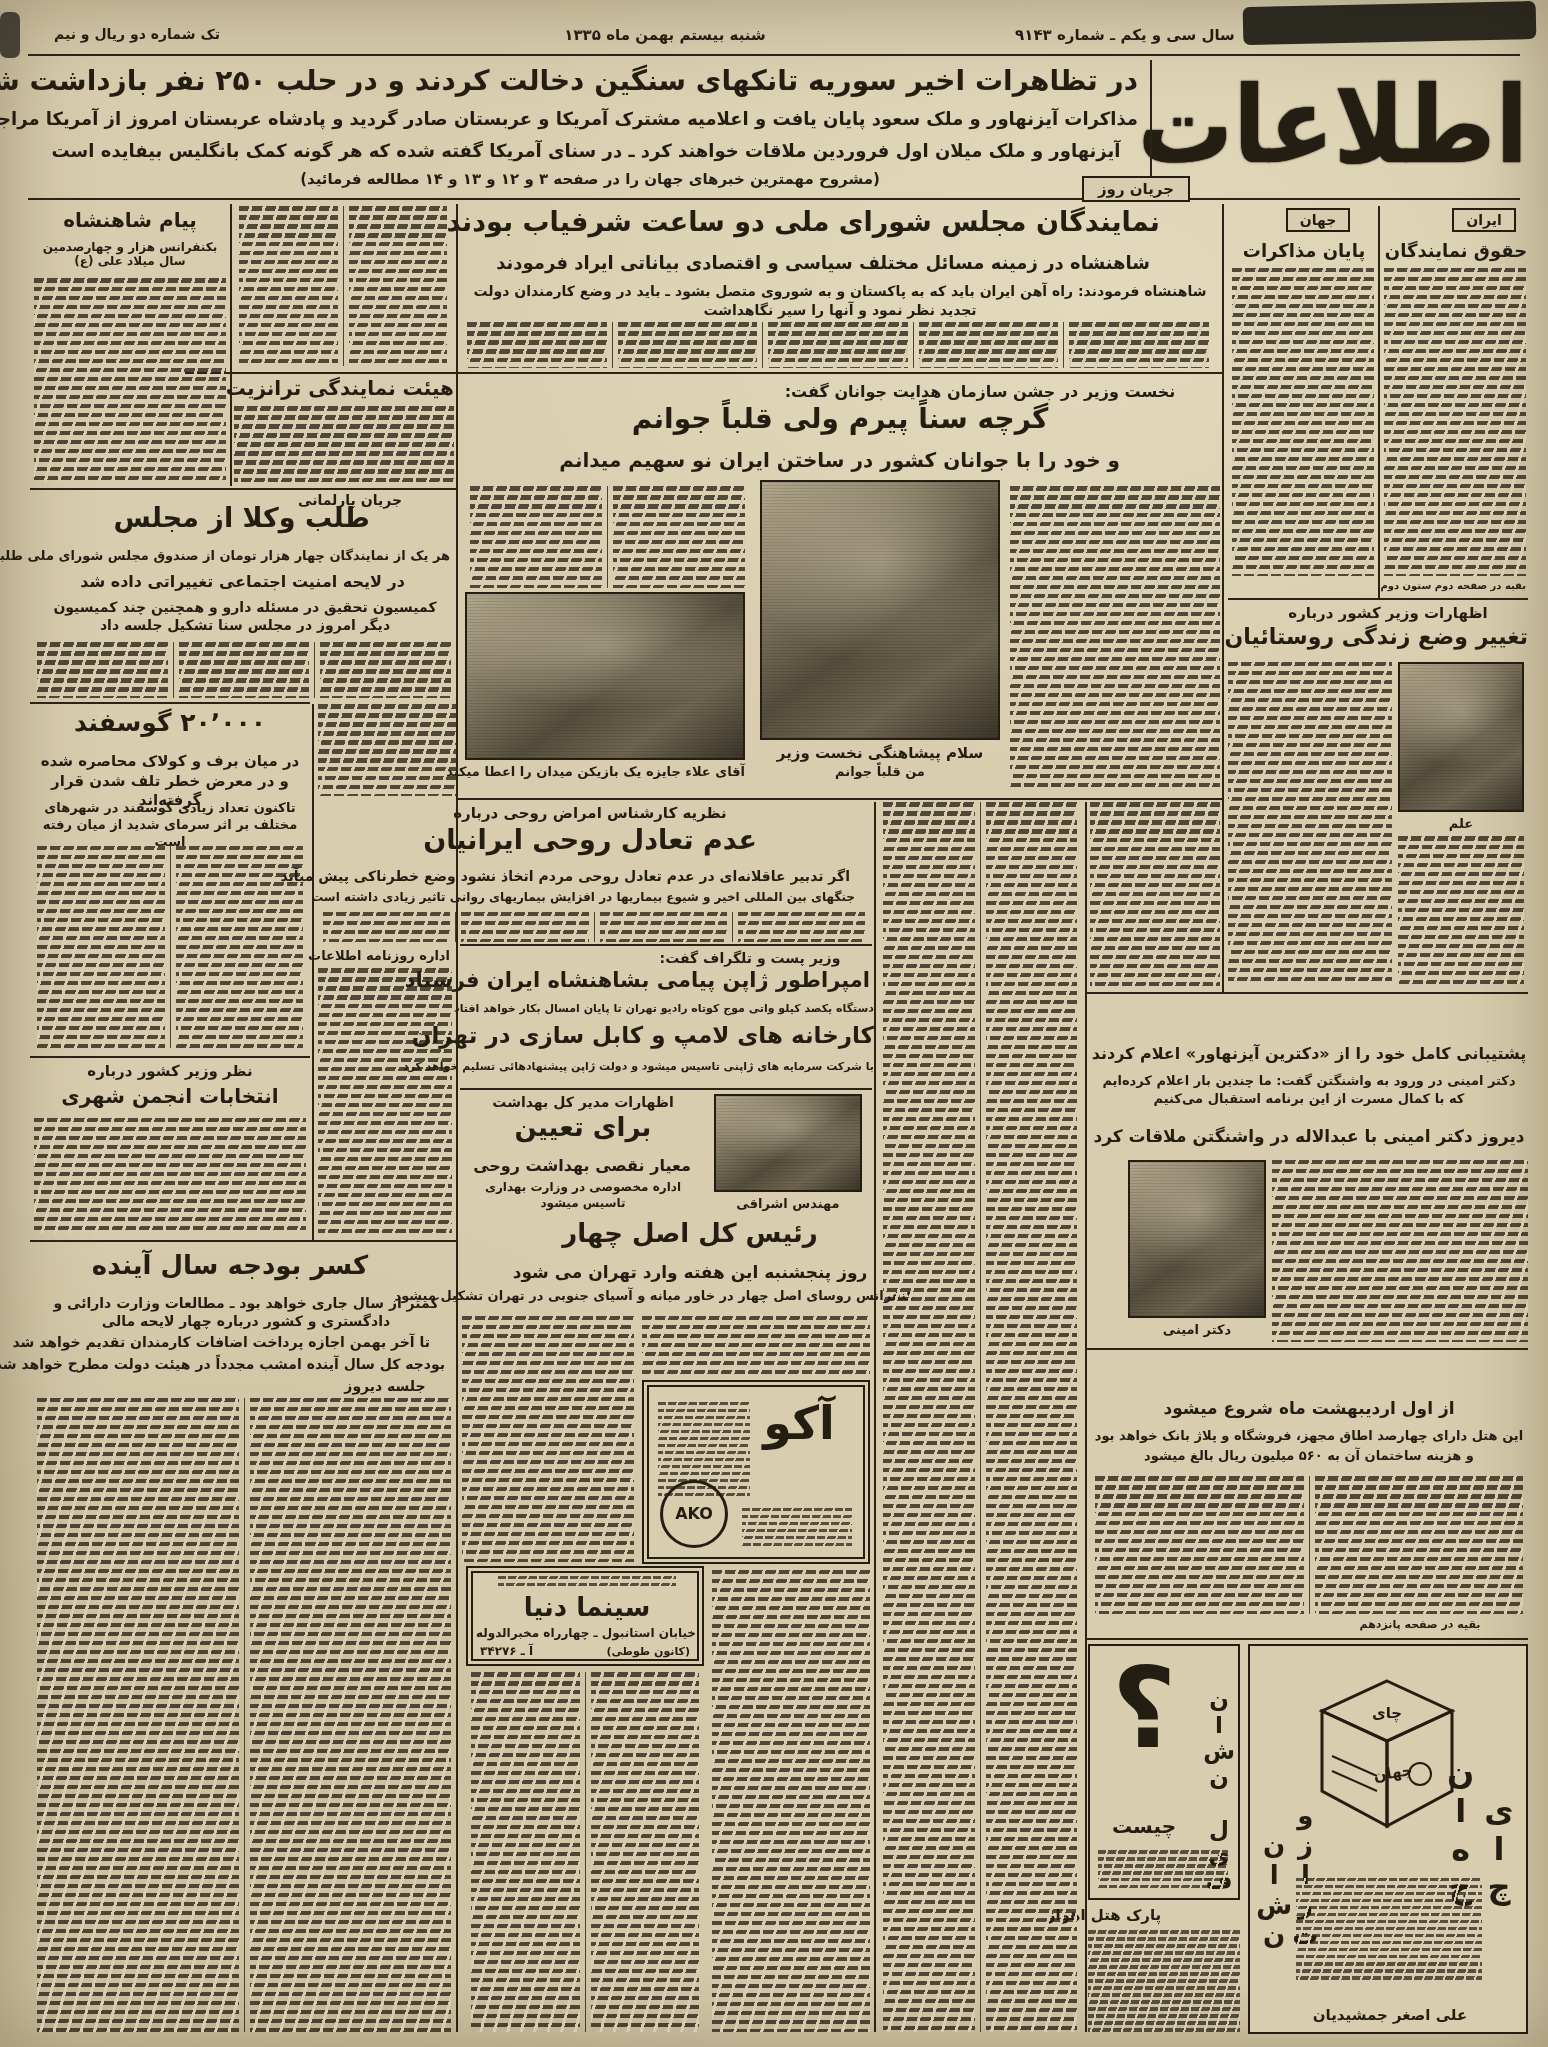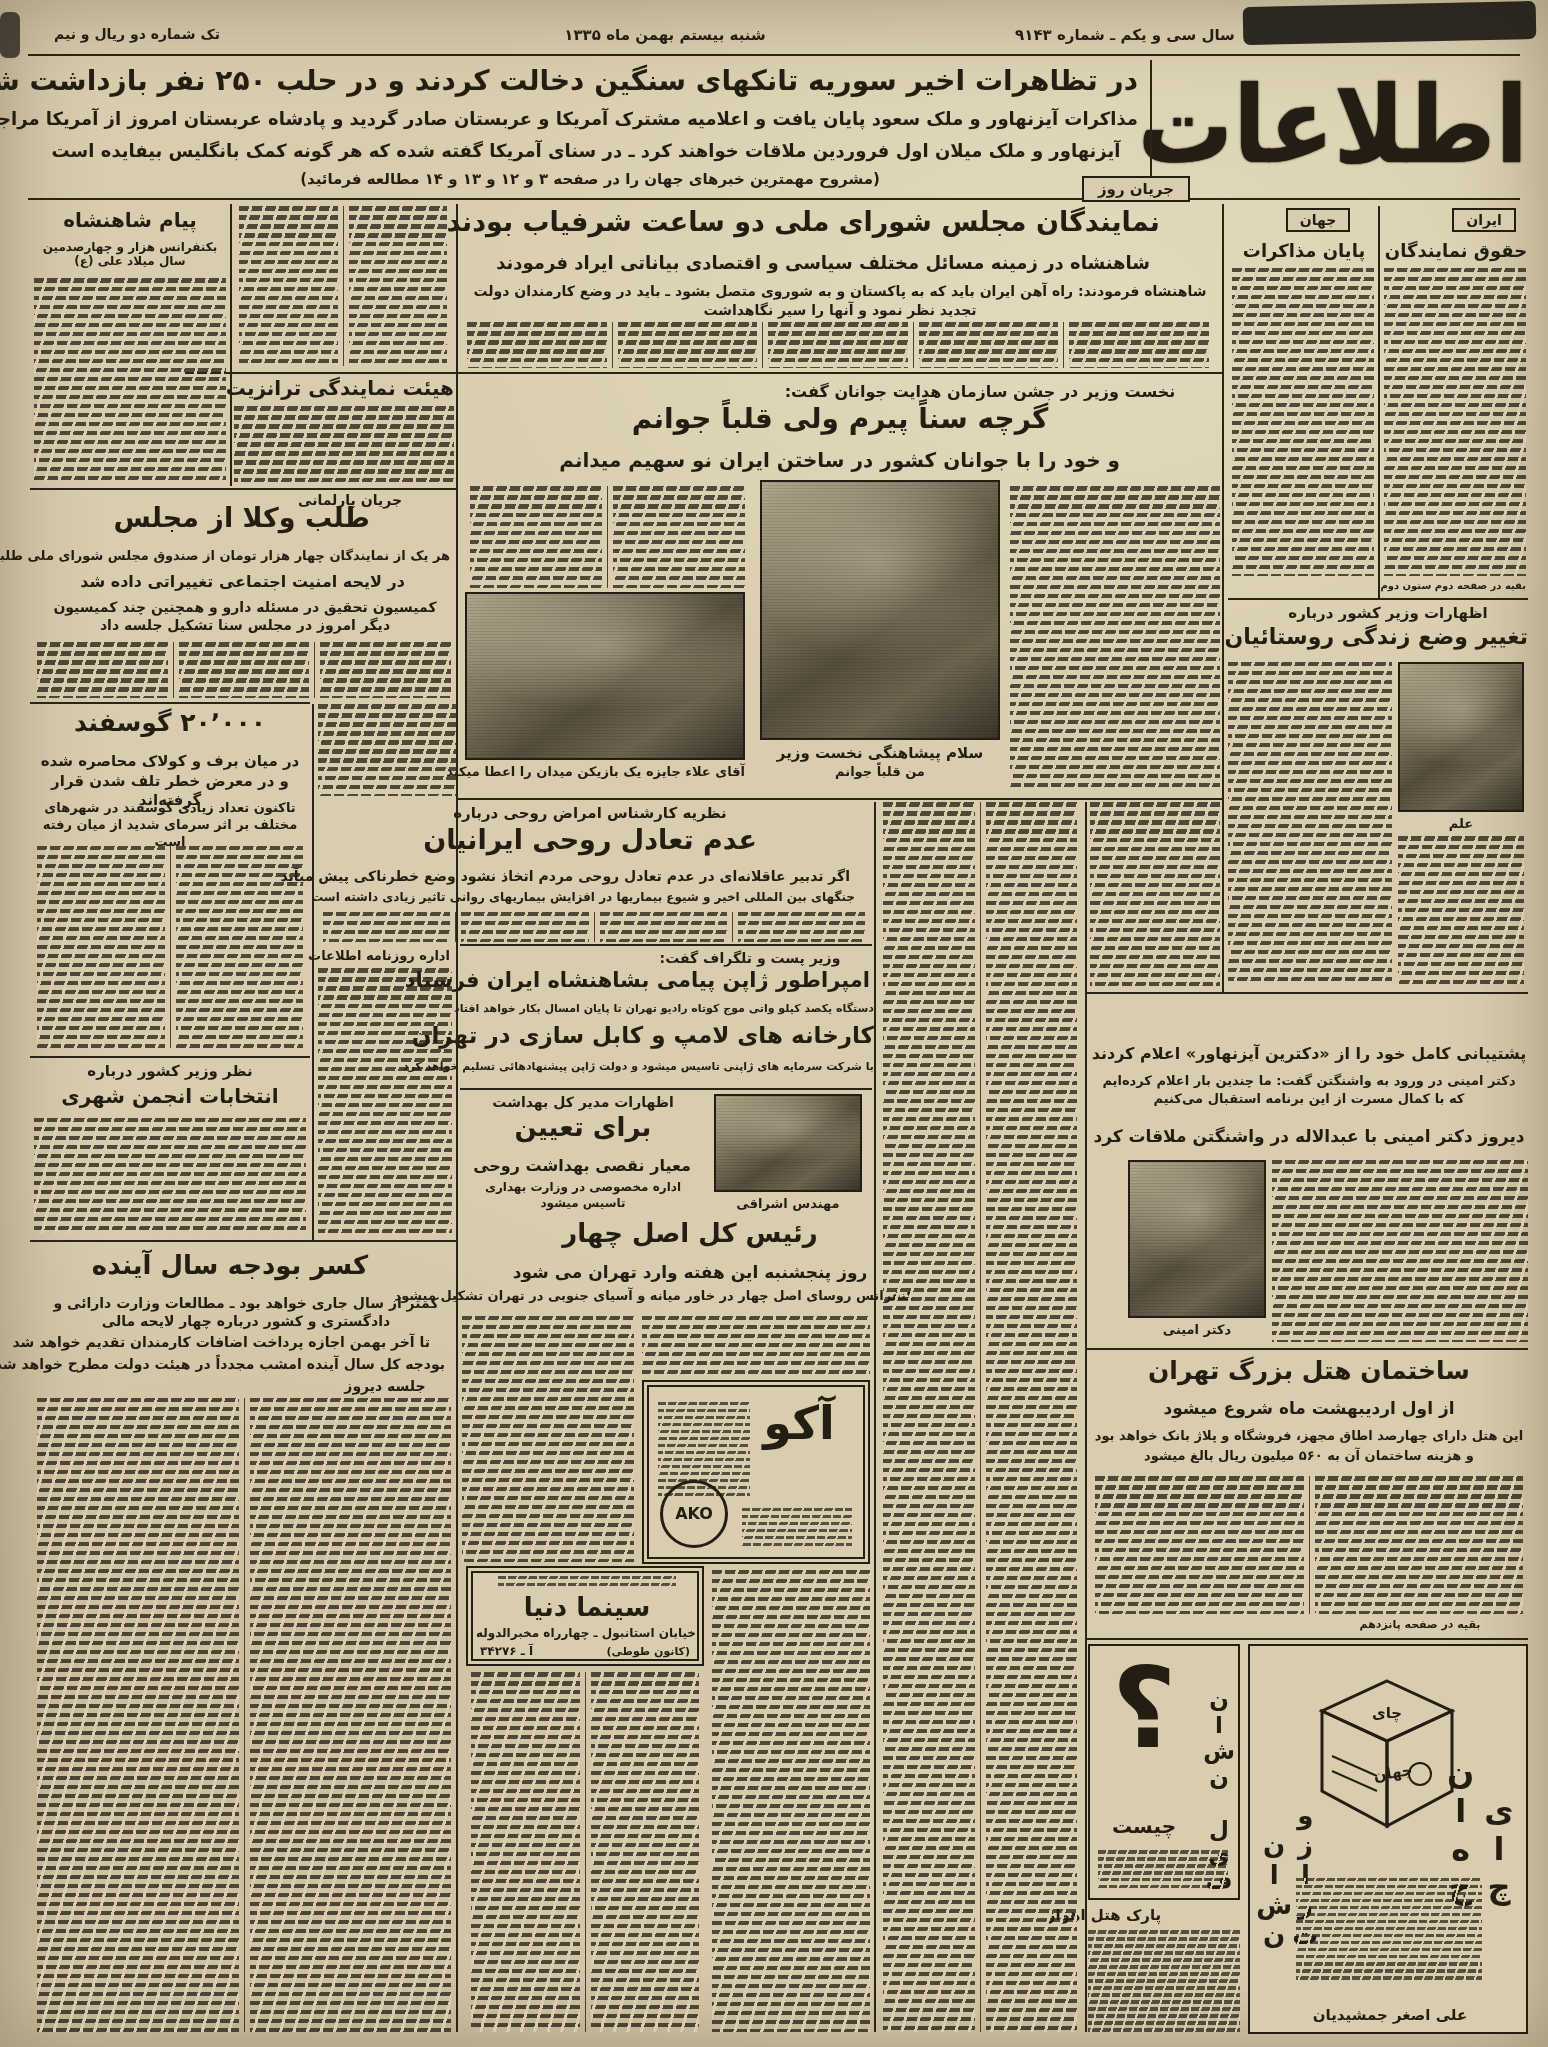--- a/index.html
+++ b/index.html
@@ -90,21 +90,20 @@
   <div class="rule" style="left:1085px;top:992px;width:443px;height:2px"></div>
 
   <div class="blk b f16 c nw" style="left:1090px;top:1044px;width:438px">پشتیبانی کامل خود را از «دکترین آیزنهاور» اعلام کردند</div>
   <div class="blk b f13 c" style="left:1094px;top:1072px;width:430px;line-height:1.35">دکتر امینی در ورود به واشنگتن گفت: ما چندین بار اعلام کرده‌ایم که با کمال مسرت از این برنامه استقبال می‌کنیم</div>
   <div class="blk b f17 c nw" style="left:1090px;top:1126px;width:438px">دیروز دکتر امینی با عبدالاله در واشنگتن ملاقات کرد</div>
   <div class="blk photo" style="left:1128px;top:1160px;width:138px;height:158px"></div>
   <div class="blk b f13 c" style="left:1128px;top:1322px;width:138px">دکتر امینی</div>
   <div class="blk greek" style="left:1272px;top:1160px;width:256px;height:182px"></div>
   <div class="rule" style="left:1085px;top:1348px;width:443px;height:2px"></div>
 
-  <div class="blk b f25 c nw" style="left:1090px;top:1356px;width:438px">ساختمان هتل بزرگ تهران</div>
   <div class="blk b f17 c nw" style="left:1090px;top:1398px;width:438px">از اول اردیبهشت ماه شروع میشود</div>
   <div class="blk b f13 c nw" style="left:1094px;top:1428px;width:430px">این هتل دارای چهارصد اطاق مجهز، فروشگاه و پلاژ بانک خواهد بود</div>
   <div class="blk b f13 c nw" style="left:1094px;top:1448px;width:430px">و هزینه ساختمان آن به ۵۶۰ میلیون ریال بالغ میشود</div>
   <div class="cols" style="left:1090px;top:1476px;width:438px;height:138px">
     <div class="col">
         <div class="greek"></div>
       </div>
     <div class="col">
         <div class="greek"></div>
       </div>

